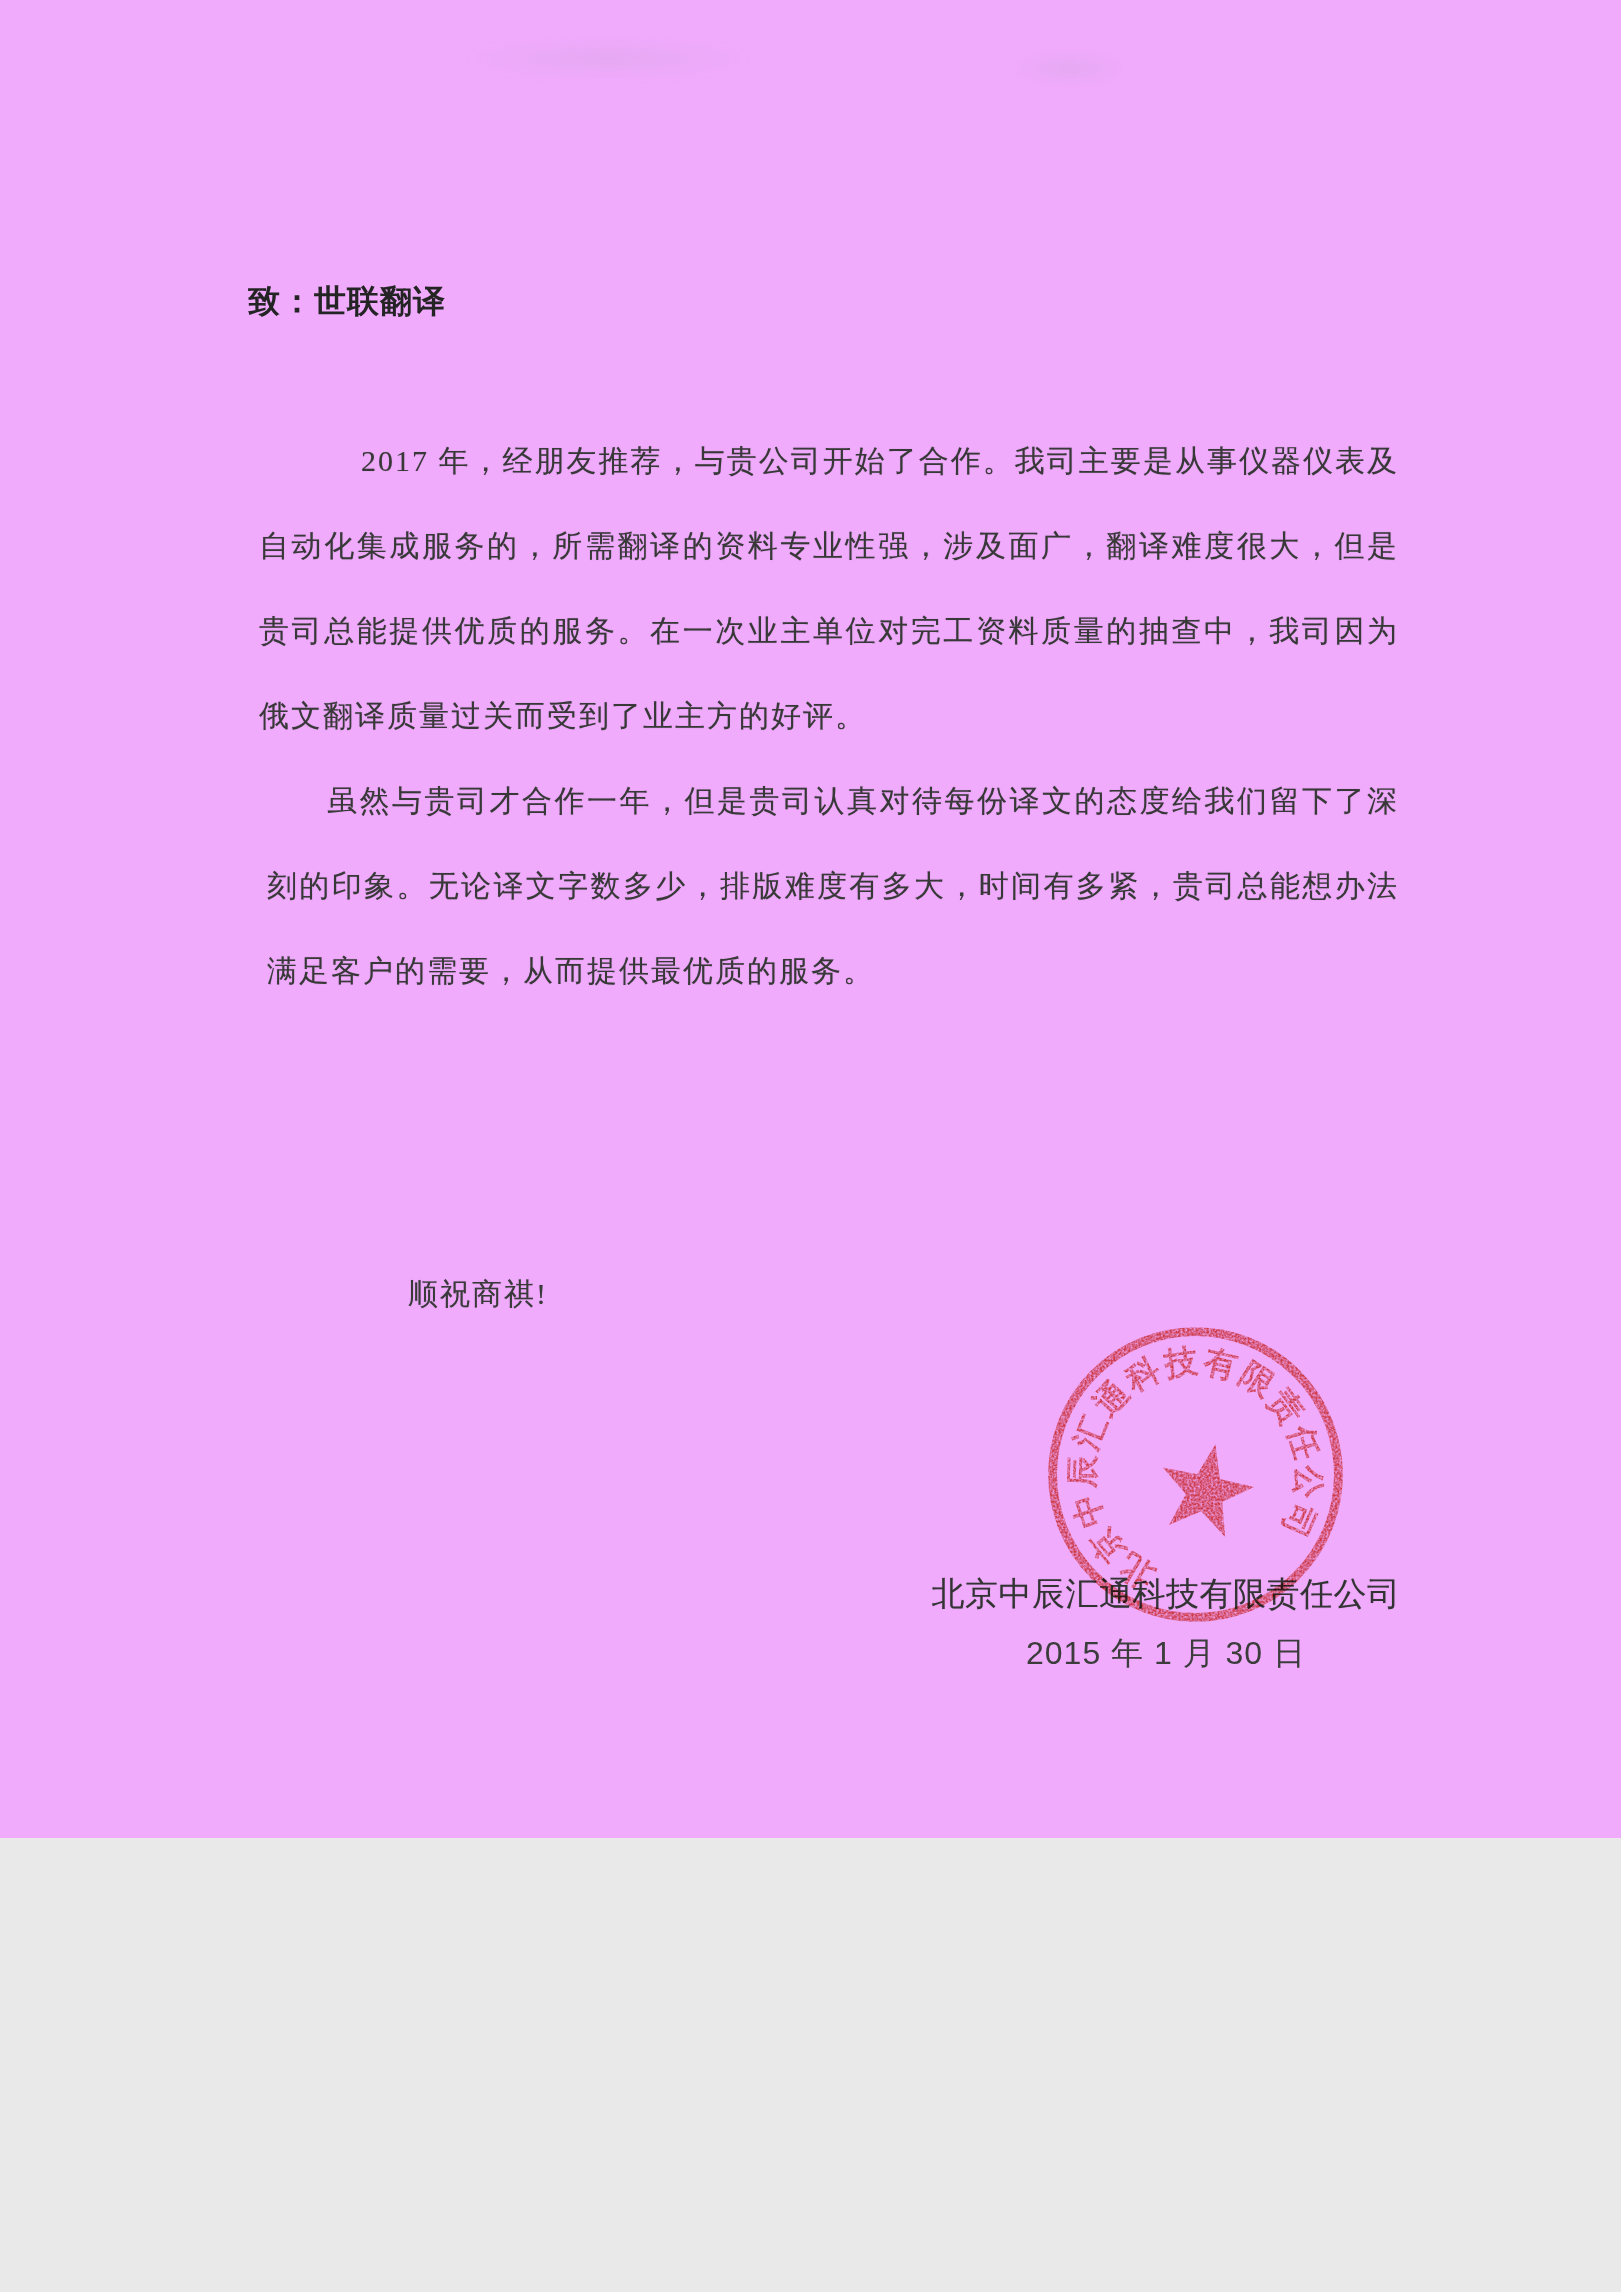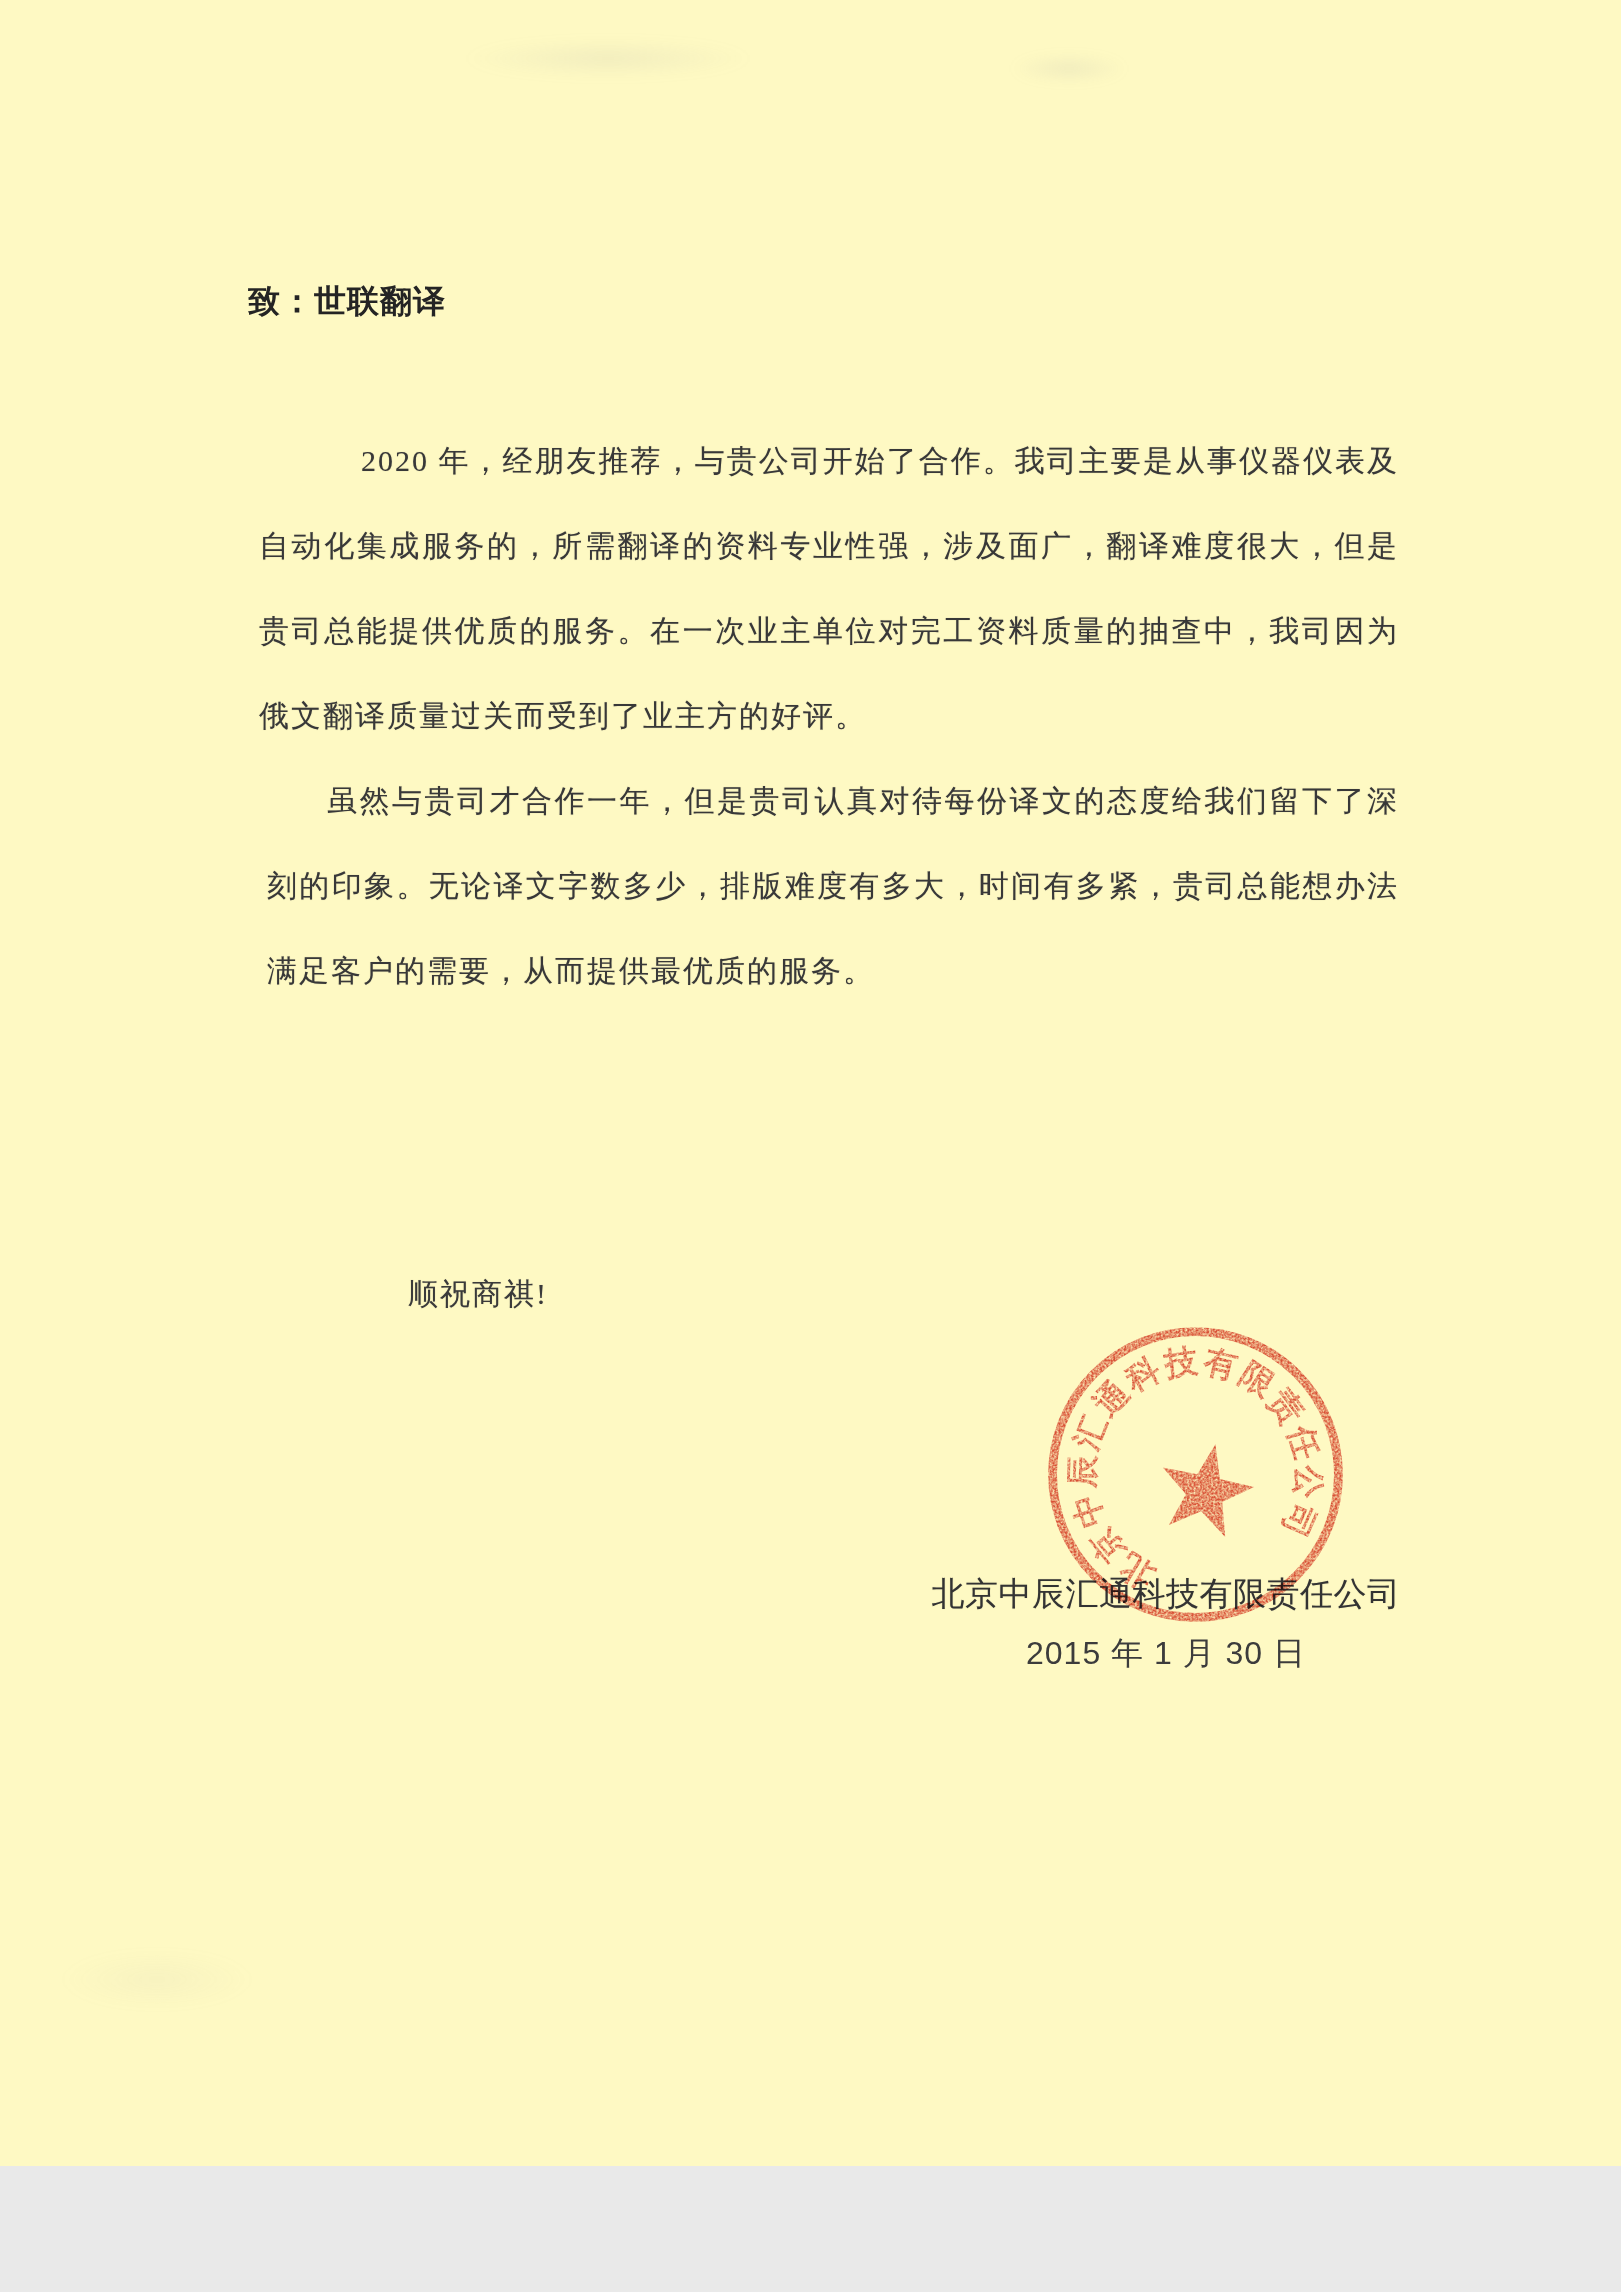--- a/index.html
+++ b/index.html
@@ -1,19 +1,19 @@
 <!DOCTYPE html>
 <html><head>
 <meta charset="utf-8">
 <style>
   html,body{margin:0;padding:0;background:#e9e9e9;}
   .page{
     position:relative;
-    width:1621px;height:2166px;
-    background:#fef9c3;
+    width:1621px;height:1838px;
+    background:#f0abfc;
     overflow:hidden;
     font-family:"Liberation Serif","DejaVu Serif",serif;
     color:#333333;
   }
   
   .scan-artifact{position:absolute;border-radius:50%;filter:blur(5.9px);pointer-events:none;}
   .sa1{left:461px;top:39px;width:294px;height:39px;background:radial-gradient(rgba(150,155,160,.12),rgba(150,155,160,0) 70%);}
   .sa2{left:1010px;top:54px;width:118px;height:29px;background:radial-gradient(rgba(150,155,160,.14),rgba(150,155,160,0) 70%);}
   .sa3{left:59px;top:1950px;width:196px;height:59px;background:radial-gradient(rgba(160,160,160,.07),rgba(160,160,160,0) 70%);}
 
@@ -61,21 +61,21 @@
 
 <div class="page">
 
   <div class="scan-artifact sa1"></div>
   <div class="scan-artifact sa2"></div>
   <div class="scan-artifact sa3"></div>
 
   <div class="recipient">致：世联翻译</div>
 
   <div class="body-text">
-    <p class="p1">2020 年，经朋友推荐，与贵公司开始了合作。我司主要是从事仪器仪表及自动化集成服务的，所需翻译的资料专业性强，涉及面广，翻译难度很大，但是贵司总能提供优质的服务。在一次业主单位对完工资料质量的抽查中，我司因为俄文翻译质量过关而受到了业主方的好评。</p>
+    <p class="p1">2017 年，经朋友推荐，与贵公司开始了合作。我司主要是从事仪器仪表及自动化集成服务的，所需翻译的资料专业性强，涉及面广，翻译难度很大，但是贵司总能提供优质的服务。在一次业主单位对完工资料质量的抽查中，我司因为俄文翻译质量过关而受到了业主方的好评。</p>
     <p class="p2">虽然与贵司才合作一年，但是贵司认真对待每份译文的态度给我们留下了深刻的印象。无论译文字数多少，排版难度有多大，时间有多紧，贵司总能想办法满足客户的需要，从而提供最优质的服务。</p>
   </div>
 
   <div class="closing">顺祝商祺!</div>
 
   <div class="signature">
     <div class="company">北京中辰汇通科技有限责任公司</div>
     <div class="date">2015 年 1 月 30 日</div>
   </div>
 

